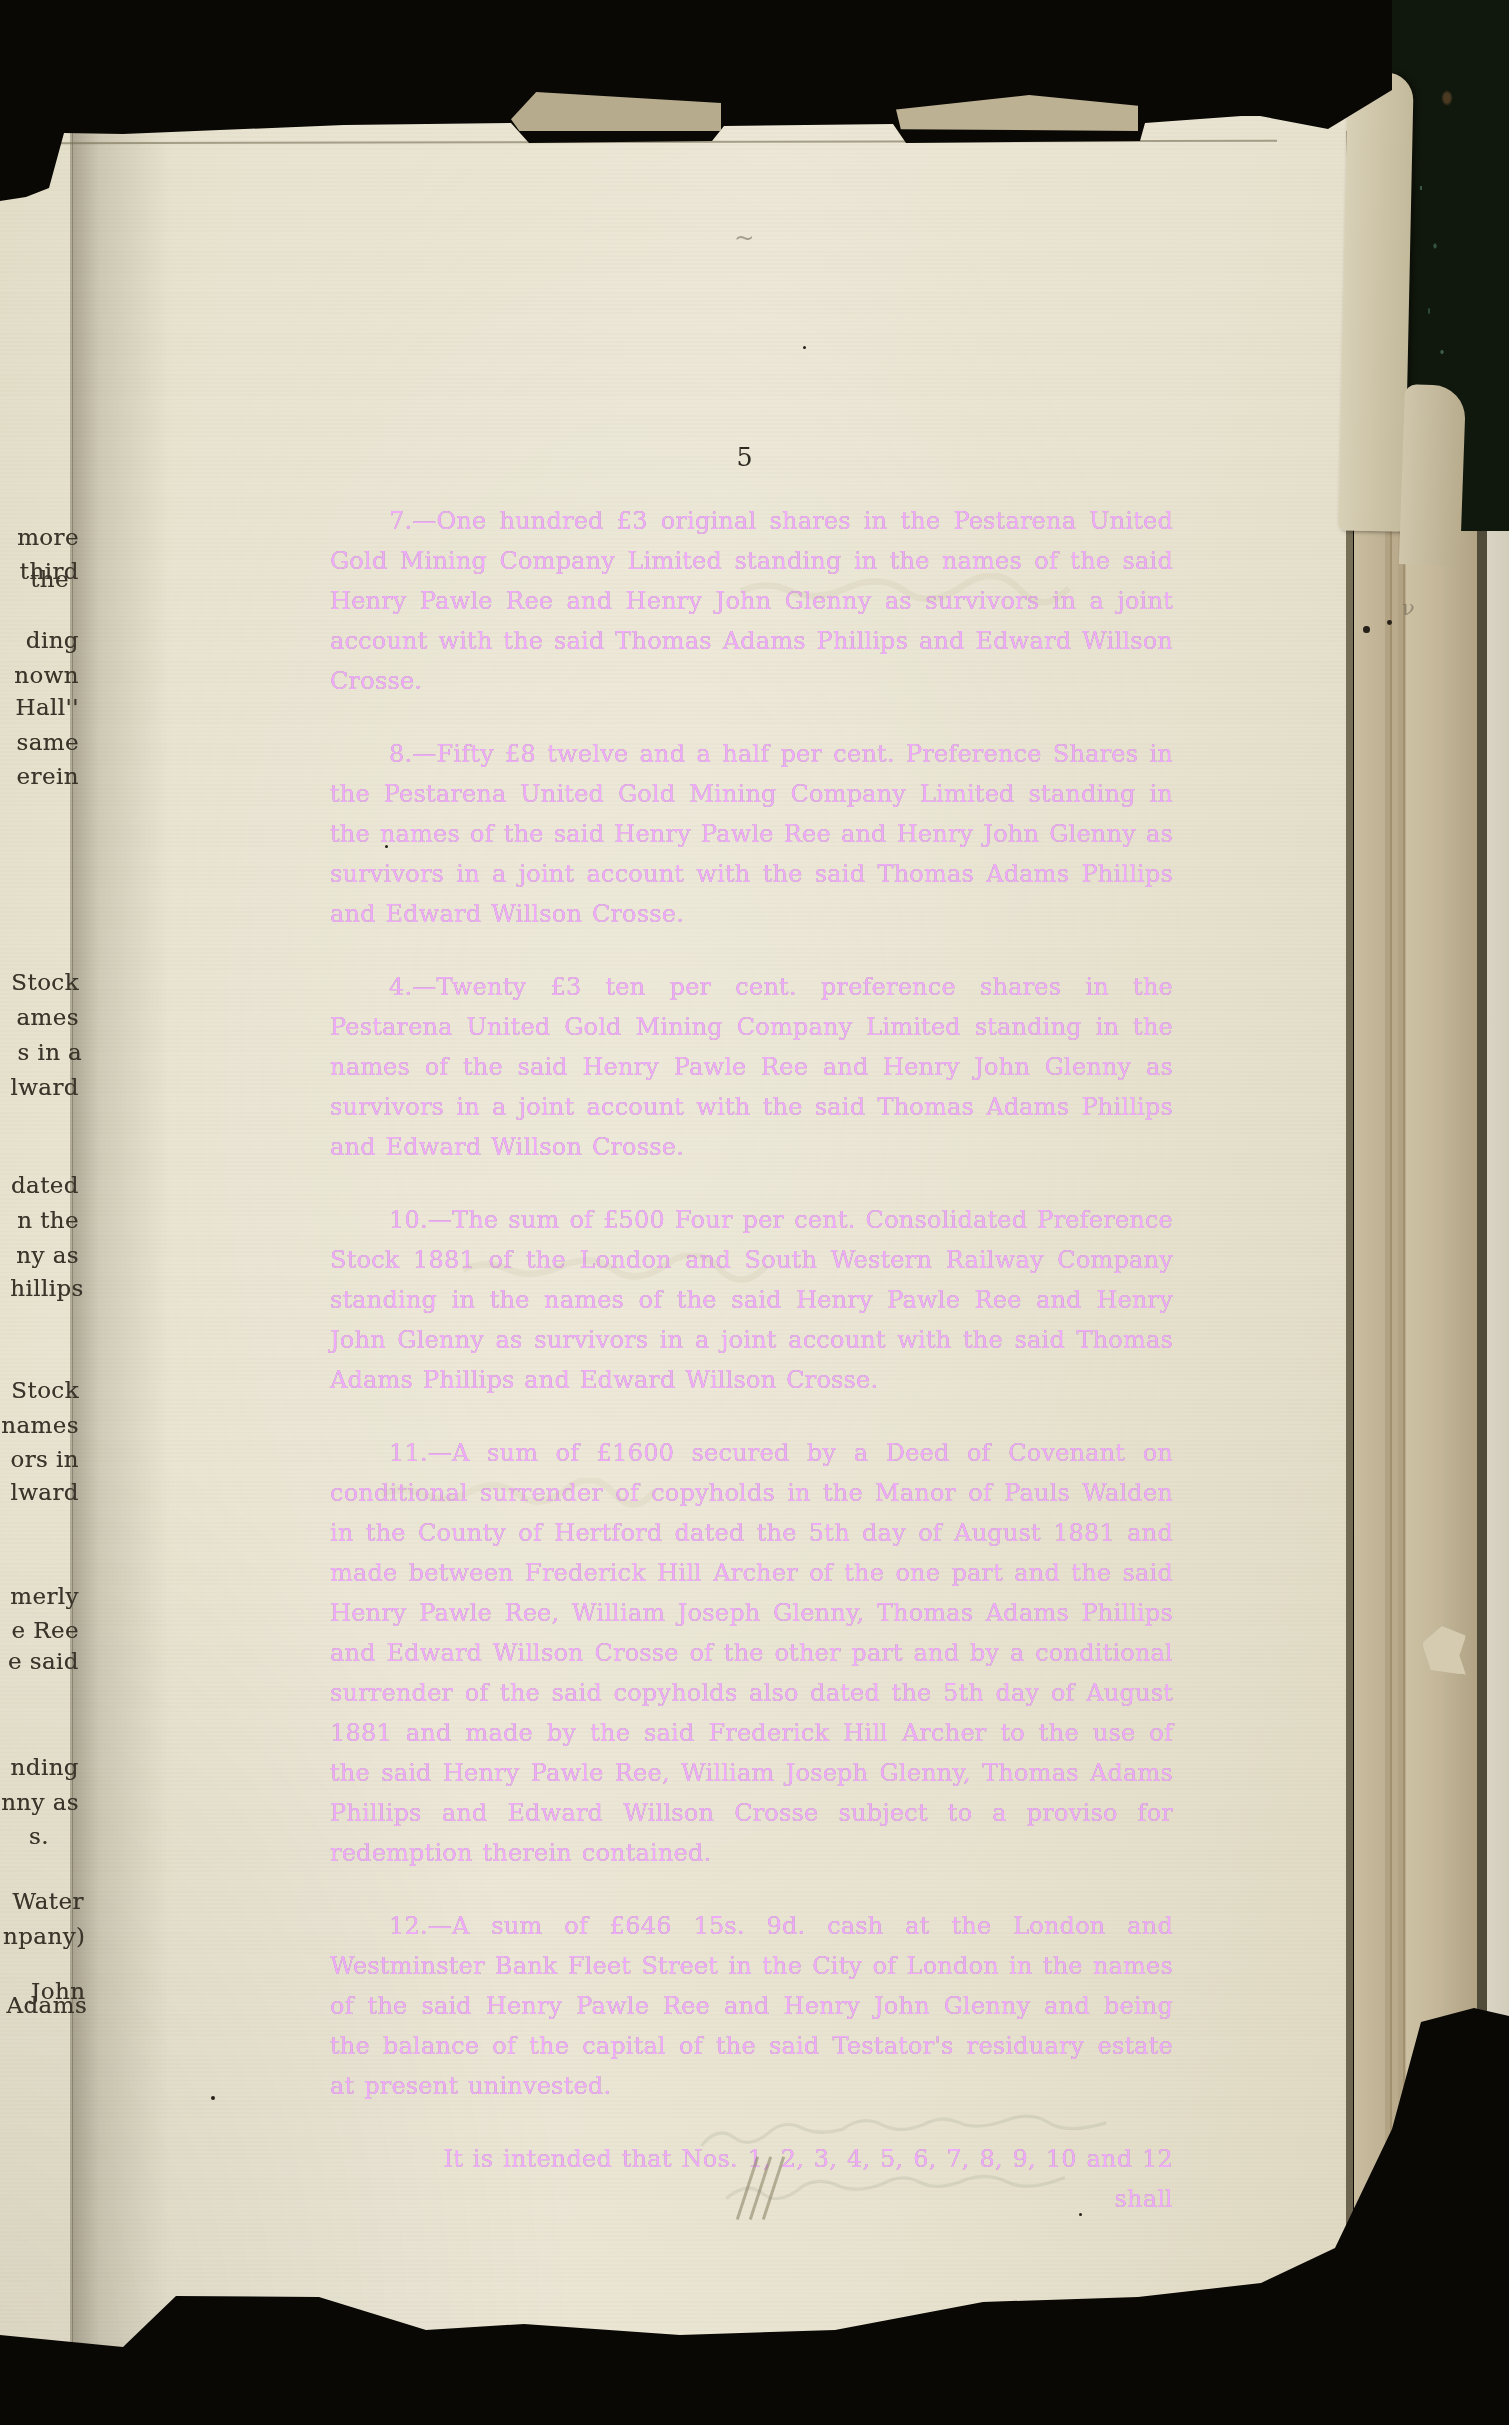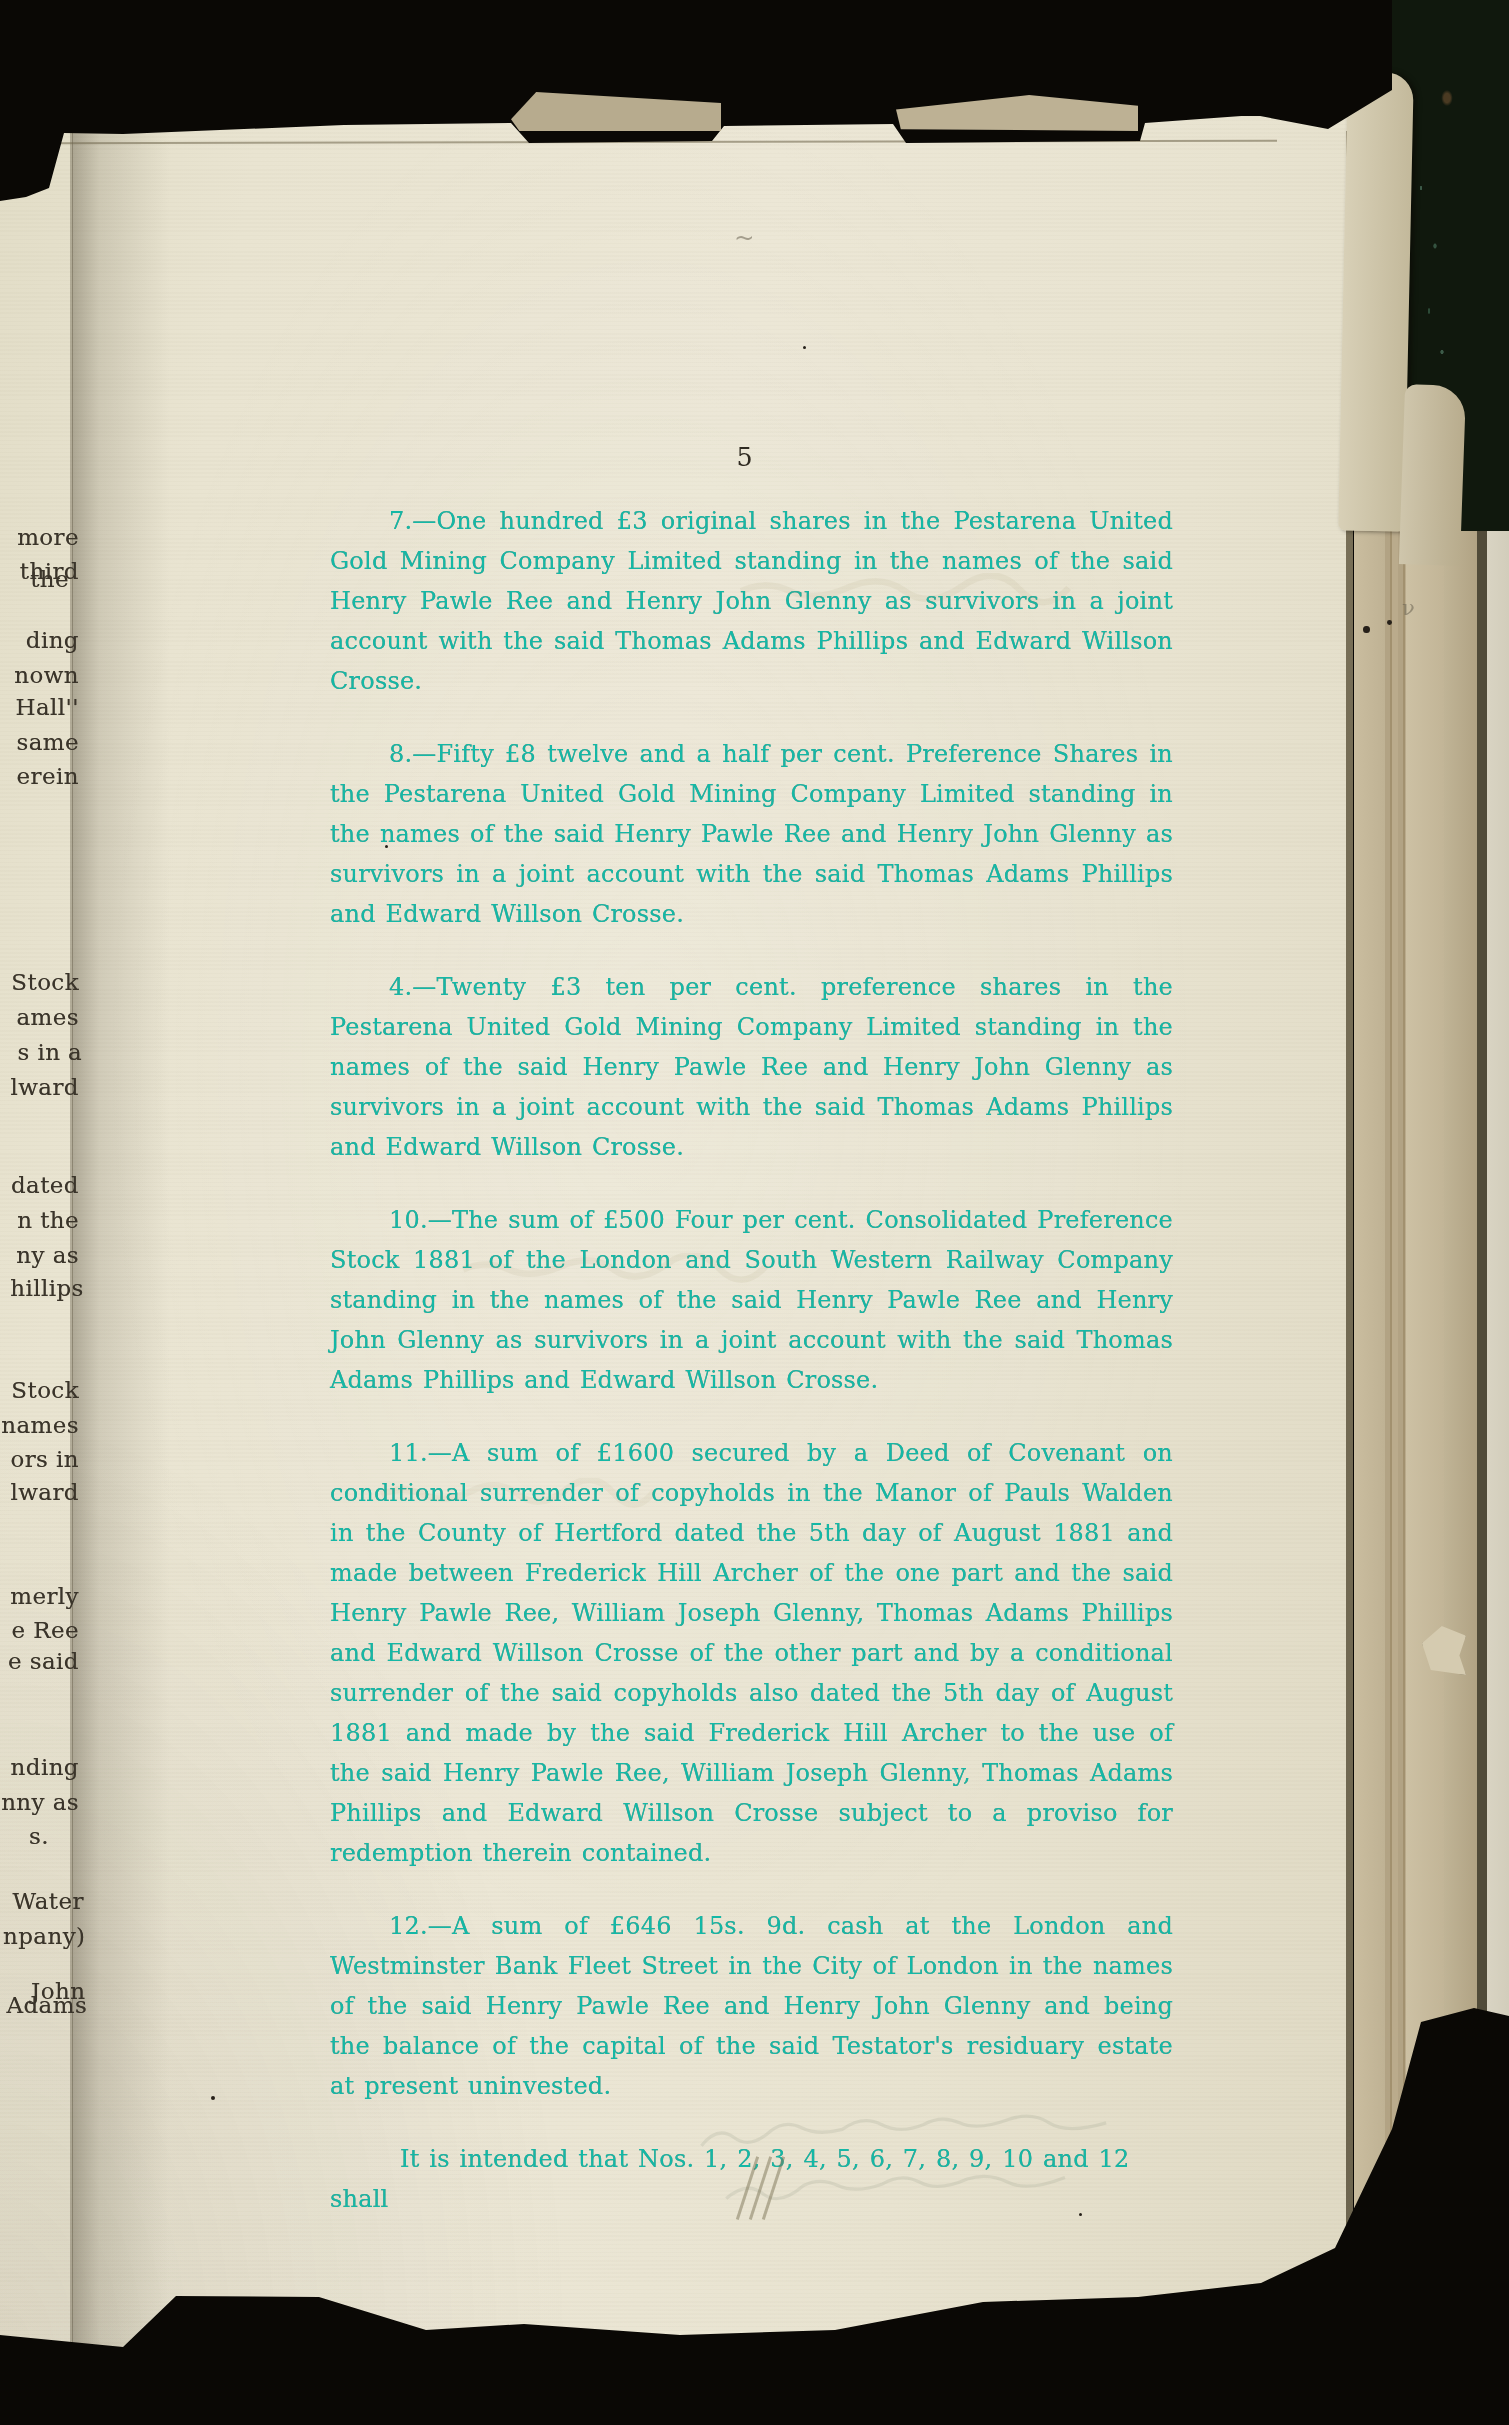--- a/index.html
+++ b/index.html
@@ -65,24 +65,24 @@
 
   
   .left-frags{position:absolute;left:0;top:0;width:92px;height:2426px;}
   .frag{position:absolute;right:13px;font-size:23px;color:#3a342a;white-space:nowrap;
         letter-spacing:0.4px;text-shadow:0 0 0.5px rgba(58,52,42,.55);}
 
   
   .page-number{position:absolute;left:704px;top:442px;width:82px;text-align:center;
     font-size:25.4px;color:#2f2a21;letter-spacing:0.8px;}
   .text-block{position:absolute;left:330px;top:501px;width:843px;
-    font-size:24px;line-height:40px;color:#14b8a6;text-align:justify;
+    font-size:24px;line-height:40px;color:#f0abfc;text-align:justify;
     letter-spacing:0.2px;word-spacing:2px;text-shadow:0 0 0.6px rgba(51,45,36,.5);}
   .para{margin:0 0 33px;text-indent:59px;}
-  .para.closing{text-indent:70px;margin-top:23px;text-align:left;}
+  .para.closing{text-indent:70px;margin-top:23px;text-align:right;}
 
   
   .ghost{position:absolute;opacity:.14;pointer-events:none;}
   .ghost svg{display:block;}
   .squiggle{position:absolute;color:#6a6352;font-size:24.6px;opacity:.55;}
   .speck{position:absolute;border-radius:50%;background:#262019;}
   .strokes{position:absolute;left:741px;top:2155px;width:49px;height:67px;opacity:.5;}
   .strokes i{position:absolute;top:0;width:2.5px;height:66px;background:#7d7557;transform:rotate(18deg);display:block;}
 </style>
 </head>

